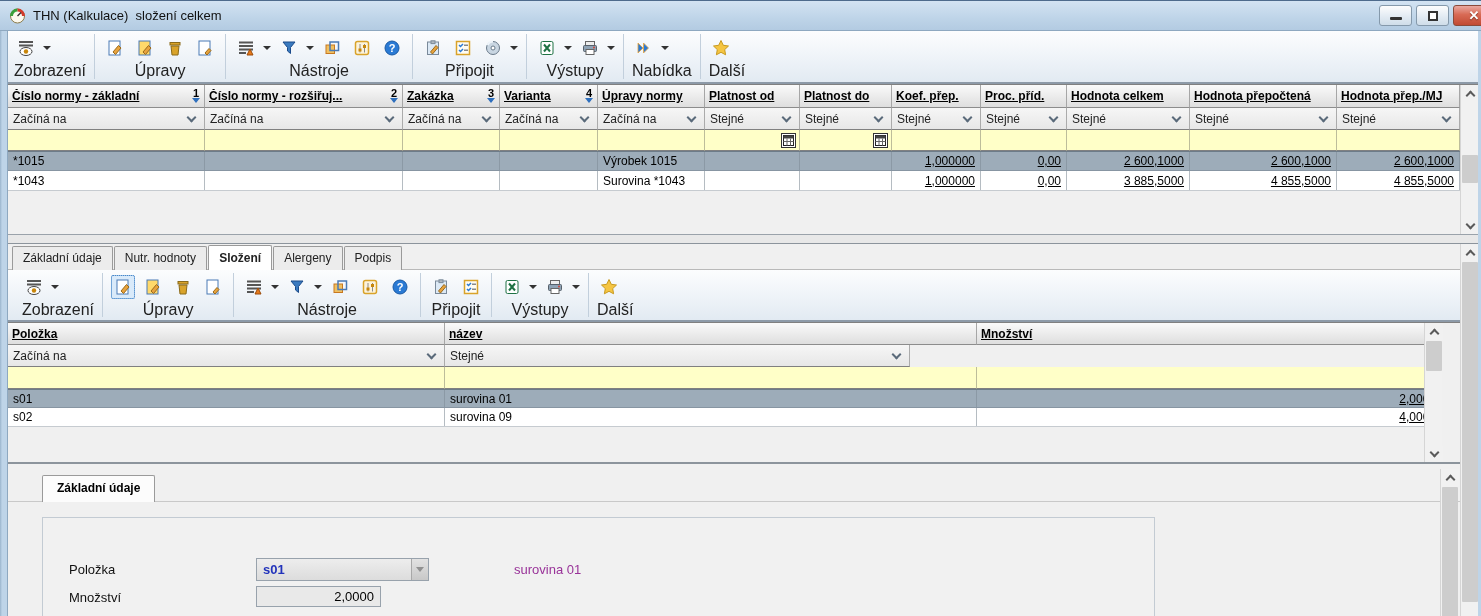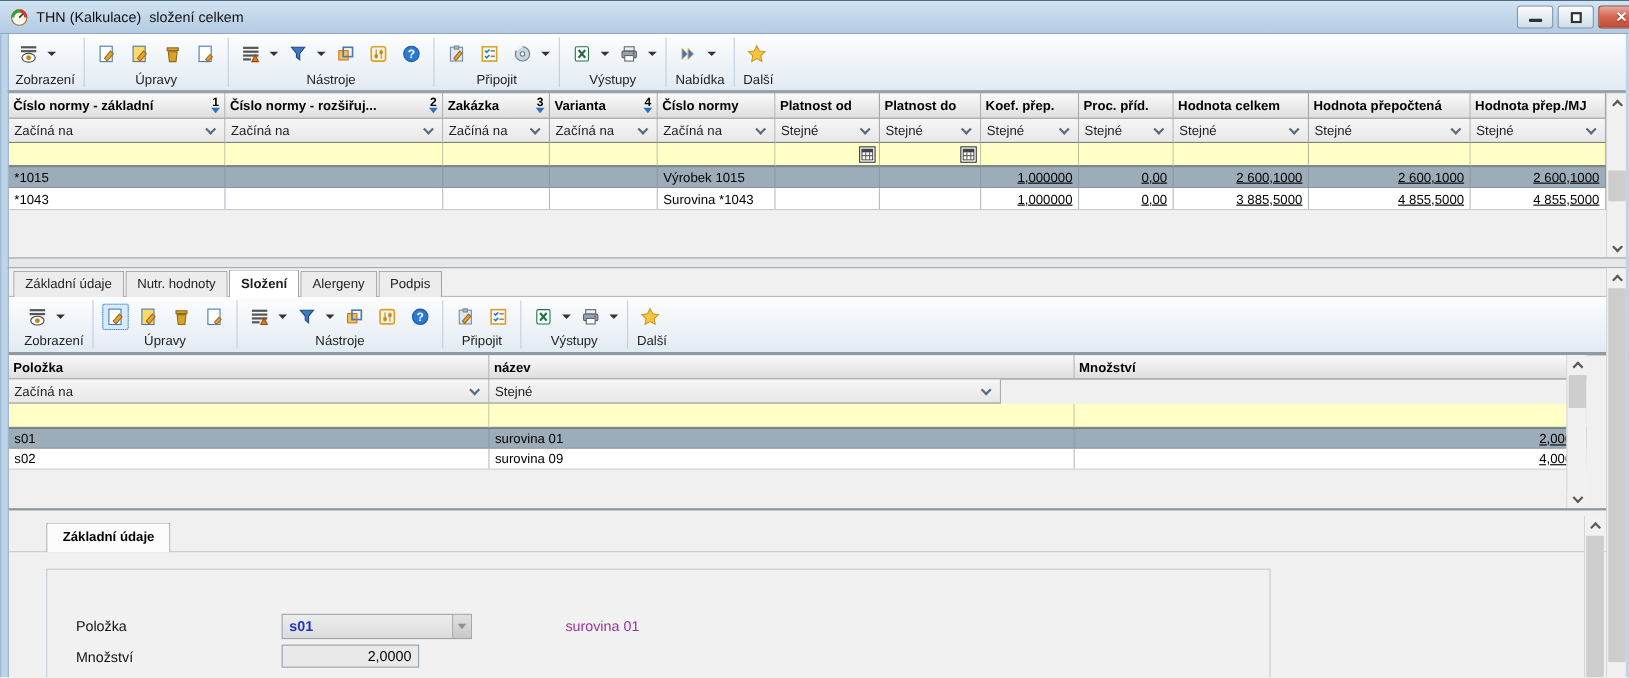--- a/index.html
+++ b/index.html
@@ -21,34 +21,34 @@
   .wbtn.close { width:42px; background:linear-gradient(#e9a9a0,#d86a55 45%,#c14a33); border-color:#8a4a3a; }
   .glyph-min { width:12px; height:3px; background:#333; border-radius:1px; margin-top:6px; }
   .glyph-max { width:10px; height:10px; border:2px solid #333; background:#fff; }
   .glyph-close { color:#fff; font-weight:bold; font-size:13px; text-shadow:0 1px 1px #7a2a1a; }
 
   
   .toolbar { position:absolute; left:0; width:100%; background:linear-gradient(#fcfdfe,#eaf0f6 70%,#e2eaf2);
     border-bottom:2px solid #8d9aa8; display:flex; align-items:stretch; padding-left:6px; }
   .tgroup { display:flex; flex-direction:column; justify-content:space-between; padding:5px 8px 3px 8px; }
   .ticons { display:flex; align-items:center; gap:6px; height:26px; }
-  .tlabel { text-align:center; font-size:12px; color:#222; padding-top:2px; }
+  .tlabel { text-align:center; font-size:16px; color:#222; padding-top:2px; }
   .tsep { width:1px; background:#c2cfdc; margin:3px 0; }
   .tbtn { width:24px; height:24px; display:flex; align-items:center; justify-content:center; border-radius:2px; }
   .tbtn.focused { background:#d9eafa; outline:1px dotted #4a87c8; outline-offset:-1px; border:1px solid #9cc3e8; }
   .dd { width:0; height:0; border-left:4px solid transparent; border-right:4px solid transparent; border-top:4px solid #333; margin-left:-1px; }
   .icon18 { width:18px; height:18px; display:block; }
 
   
   .gridwrap { position:absolute; left:0; background:#f0f0f0; border-top:1px solid #808080; }
   .gcols { position:absolute; left:0; top:0; }
   .grow { display:flex; }
   .hc { background:linear-gradient(#fafafa,#dedede); border-right:1px solid #a6a6a6; border-bottom:1px solid #8c8c8c;
         font-weight:bold; display:flex; align-items:center; padding:0 4px; height:23px; overflow:hidden; white-space:nowrap; }
-  .hc .hl { flex:1 1 auto; overflow:hidden; text-overflow:ellipsis; }
+  .hc .hl { flex:1 1 auto; overflow:hidden; text-overflow:ellipsis;text-decoration:underline; }
   .sort { display:flex; flex-direction:column; align-items:center; line-height:8px; margin-left:2px; }
   .sortn { font-size:11px; font-weight:bold; }
   .sorta { width:0; height:0; border-left:4px solid transparent; border-right:4px solid transparent; border-top:5px solid #2e6fbd; margin-top:1px; }
   .fc { background:linear-gradient(#f6f6f6,#e7e7e7); border-right:1px solid #ababab; border-bottom:1px solid #808080;
         display:flex; align-items:center; height:22px; padding:0 6px 0 5px; color:#222; overflow:hidden; white-space:nowrap; }
   .fc .ft { flex:1 1 auto; overflow:hidden; }
   .chev { width:7px; height:7px; border-right:2px solid #5a6a7a; border-bottom:2px solid #5a6a7a; transform:rotate(45deg); margin:-3px 3px 0 4px; flex:0 0 auto; }
   .yc { background:var(--filter-row-yellow,#ffffc8); border-right:1px solid #bdbd9a; border-bottom:1px solid #808080;
         height:21px; display:flex; align-items:center; justify-content:flex-end; padding:0 3px; }
   .dc { border-right:1px solid #b5bcc2; display:flex; align-items:center; padding:0 5px; overflow:hidden; white-space:nowrap; }
@@ -315,21 +315,21 @@
             </span>
           </div>
         <div class="hc w3">
             <span class="hl">Varianta</span>
             <span class="sort">
               <span class="sortn">4</span>
               <span class="sorta"></span>
             </span>
           </div>
         <div class="hc w4">
-            <span class="hl">Číslo normy</span>
+            <span class="hl">Úpravy normy</span>
           </div>
         <div class="hc w5">
             <span class="hl">Platnost od</span>
           </div>
         <div class="hc w6">
             <span class="hl">Platnost do</span>
           </div>
         <div class="hc w7">
             <span class="hl">Koef. přep.</span>
           </div>

